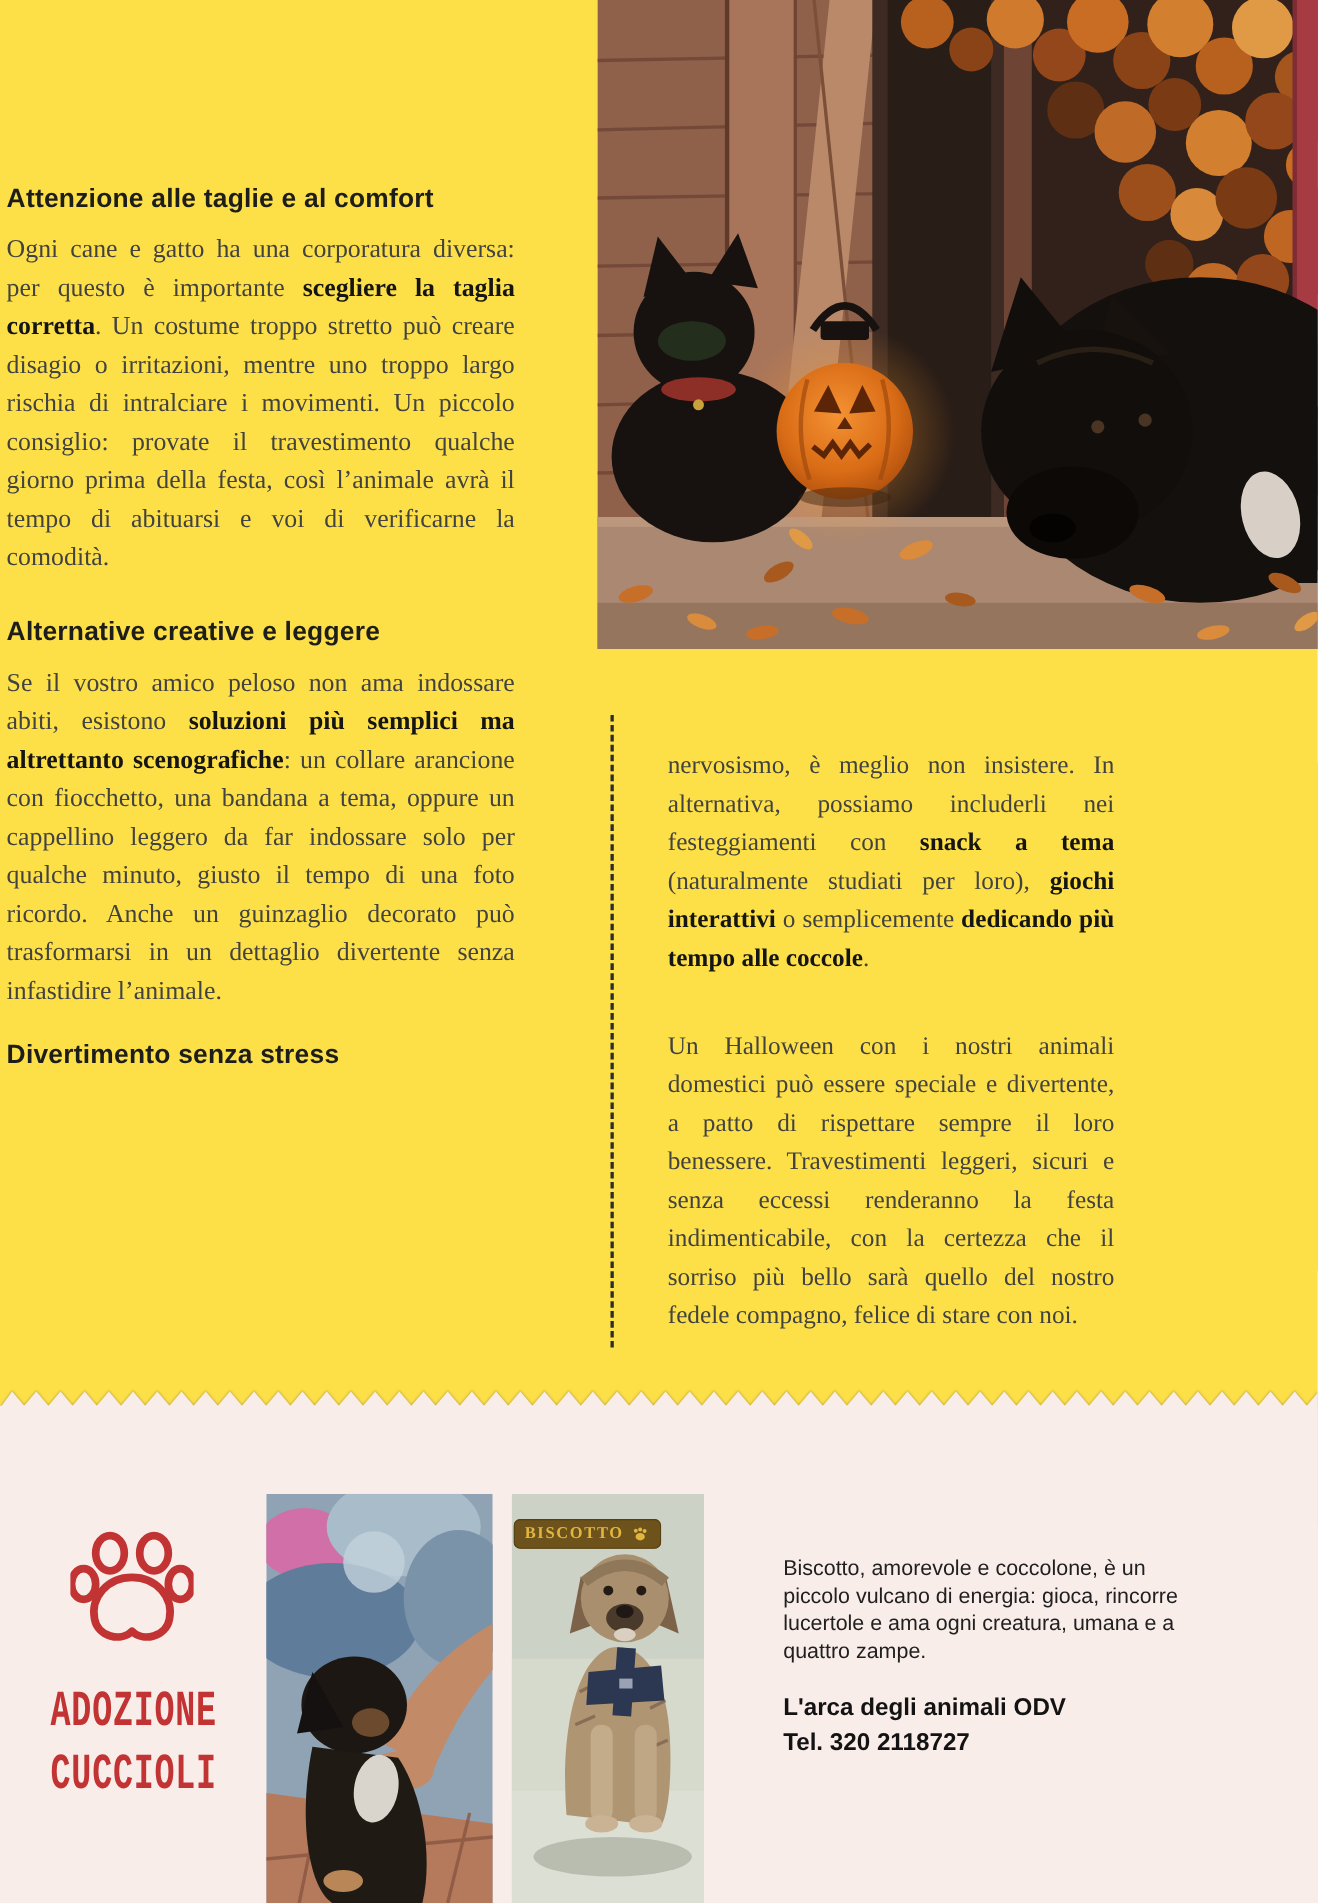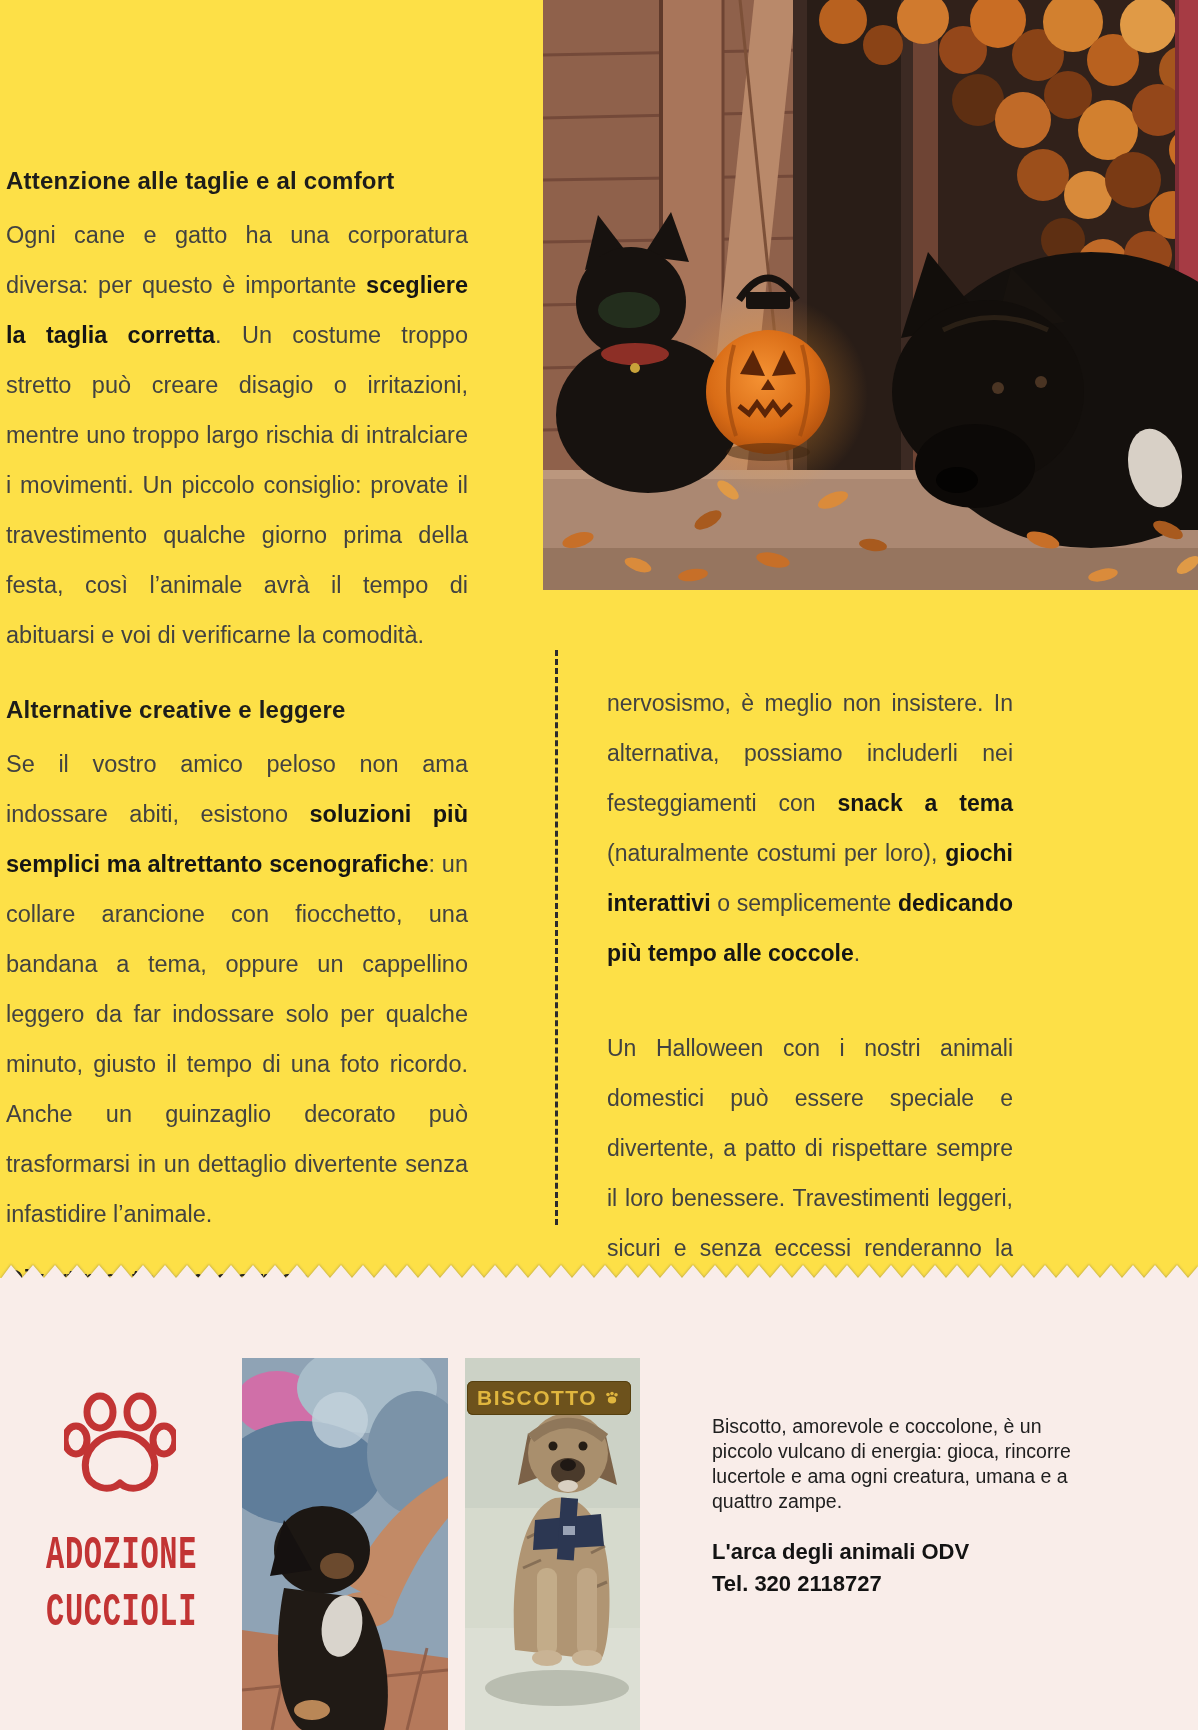--- a/index.html
+++ b/index.html
@@ -17,23 +17,24 @@
   .right-col{
     position:absolute;left:607px;top:655px;width:406px;
   }
   h3.sec-heading{
     margin:0 0 13px 0;
     font-size:24px;line-height:32px;font-weight:700;
     color:#1d1d1b;letter-spacing:.2px;
   }
   .left-col p.body{margin:0 0 0 0;}
   p.body{
-    font-size:23.5px;line-height:50px;
+    font-size:23.5px;line-height:35px;
     color:#424241;font-weight:400;
     text-align:justify;
+    font-family:Liberation Serif, serif;
   }
   .right-col p.body{font-size:23px;}
   p.body .bseg{font-weight:700;color:#151515;}
   .sec{margin:0 0 34px 0;}
   .sec:nth-child(2){margin-bottom:24px;}
   .right-col p.body + p.body{margin-top:45px;}
   .dashed-sep{
     position:absolute;left:555px;top:650px;height:575px;width:0;
     border-left:3px dashed #2c2c2c;
   }
@@ -69,22 +70,22 @@
     position:absolute;left:465px;top:1358px;width:175px;height:372px;overflow:hidden;
   }
   .biscotto-badge{
     position:absolute;left:467px;top:1381px;
     display:flex;align-items:center;gap:7px;
     background:#6d521c;border-radius:6px;
     padding:5px 12px 5px 10px;
     box-shadow:0 0 0 1px #56400f inset;
   }
   .biscotto-badge .badge-text{
-    color:#e0b63e;font-weight:700;font-size:21px;letter-spacing:1.5px;
-    font-family:Liberation Sans, sans-serif;
+    color:#e0b63e;font-weight:700;font-size:15px;letter-spacing:1.5px;
+    font-family:Liberation Serif, serif;
   }
   .adopt-text{
     position:absolute;left:712px;top:1398px;width:378px;
     color:#202020;
   }
   .adopt-text p.adopt-p{
     margin:16px 0 11px 0;
     font-size:19.5px;line-height:25px;font-weight:400;
   }
   .adopt-info{margin-top:22px;}
@@ -238,21 +239,21 @@
       <p class="body"><span>Se il vostro amico peloso non ama indossare abiti, esistono </span><span class="bseg">soluzioni più semplici ma altrettanto scenografiche</span><span>: un collare arancione con fiocchetto, una bandana a tema, oppure un cappellino leggero da far indossare solo per qualche minuto, giusto il tempo di una foto ricordo. Anche un guinzaglio decorato può trasformarsi in un dettaglio divertente senza infastidire l’animale.</span></p>
     </div>
     <div class="sec">
       <h3 class="sec-heading">Divertimento senza stress</h3>
     </div>
   </div>
 
   <div class="dashed-sep"></div>
 
   <div class="right-col">
-    <p class="body"><span>nervosismo, è meglio non insistere. In alternativa, possiamo includerli nei festeggiamenti con </span><span class="bseg">snack a tema</span><span> (naturalmente costumi per loro), </span><span class="bseg">giochi interattivi</span><span> o semplicemente </span><span class="bseg">dedicando più tempo alle coccole</span><span>.</span></p>
+    <p class="body"><span>nervosismo, è meglio non insistere. In alternativa, possiamo includerli nei festeggiamenti con </span><span class="bseg">snack a tema</span><span> (naturalmente studiati per loro), </span><span class="bseg">giochi interattivi</span><span> o semplicemente </span><span class="bseg">dedicando più tempo alle coccole</span><span>.</span></p>
     <p class="body"><span>Un Halloween con i nostri animali domestici può essere speciale e divertente, a patto di rispettare sempre il loro benessere. Travestimenti leggeri, sicuri e senza eccessi renderanno la festa indimenticabile, con la certezza che il sorriso più bello sarà quello del nostro fedele compagno, felice di stare con noi.</span></p>
   </div>
 
   <svg class="zigzag" viewBox="0 0 1198 18" preserveAspectRatio="none">
     <path id="zigzag-path" fill="#f9ede9" d="M0,18 L11,3 L22,16 L33,3 L44,16 L55,3 L66,16 L77,3 L88,16 L99,3 L110,16 L121,3 L132,16 L143,3 L154,16 L165,3 L176,16 L187,3 L198,16 L209,3 L220,16 L231,3 L242,16 L253,3 L264,16 L275,3 L286,16 L297,3 L308,16 L319,3 L330,16 L341,3 L352,16 L363,3 L374,16 L385,3 L396,16 L407,3 L418,16 L429,3 L440,16 L451,3 L462,16 L473,3 L484,16 L495,3 L506,16 L517,3 L528,16 L539,3 L550,16 L561,3 L572,16 L583,3 L594,16 L605,3 L616,16 L627,3 L638,16 L649,3 L660,16 L671,3 L682,16 L693,3 L704,16 L715,3 L726,16 L737,3 L748,16 L759,3 L770,16 L781,3 L792,16 L803,3 L814,16 L825,3 L836,16 L847,3 L858,16 L869,3 L880,16 L891,3 L902,16 L913,3 L924,16 L935,3 L946,16 L957,3 L968,16 L979,3 L990,16 L1001,3 L1012,16 L1023,3 L1034,16 L1045,3 L1056,16 L1067,3 L1078,16 L1089,3 L1100,16 L1111,3 L1122,16 L1133,3 L1144,16 L1155,3 L1166,16 L1177,3 L1188,16 L1199,3 L1198,16 L1198,18 Z"></path>
   </svg>
 
   <div class="pink-band"></div>
 
   <div class="paw-badge">

